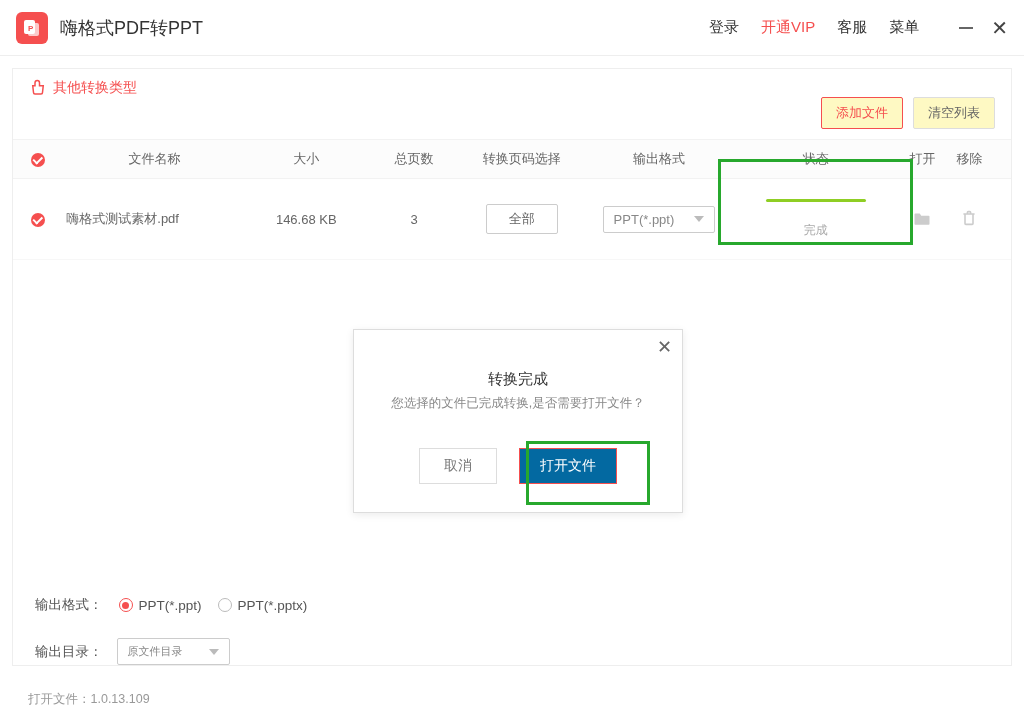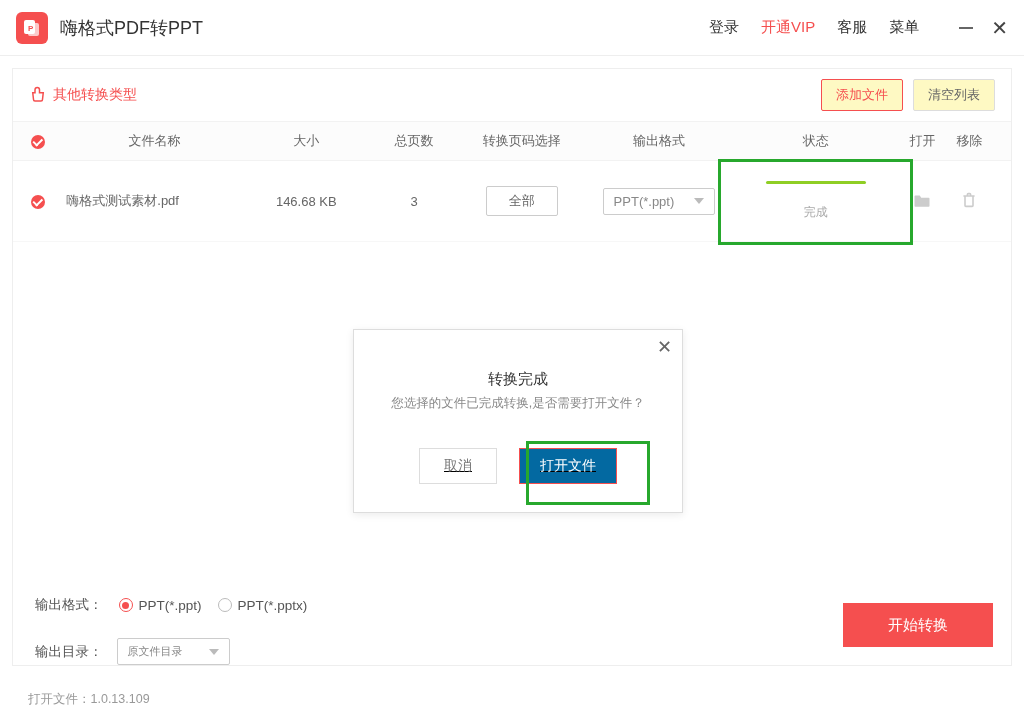--- a/index.html
+++ b/index.html
@@ -10,21 +10,21 @@
 .app-title { font-size: 18px; color: #333; font-weight: 500; }
 .titlebar-right { margin-left: auto; display: flex; align-items: center; gap: 22px; font-size: 15px; color: #333; }
 .vip-link { color: #f54f4f; }
 .win-controls { display: flex; align-items: center; gap: 18px; margin-left: 18px; color: #666; }
 .win-min { width: 14px; height: 2px; background: #666; display: inline-block; }
 .win-close { font-size: 20px; color: #444; line-height: 1; }
 
 .content-wrap { padding: 12px; height: calc(100% - 56px - 42px); display: flex; flex-direction: column; }
 .panel { flex: 1; border: 1px solid #eee; display: flex; flex-direction: column; position: relative; }
 
-.toolbar { display: flex; align-items: center; padding: 10px 16px; }
+.toolbar { display: flex; align-items: flex-start; padding: 10px 16px; flex-direction: column; }
 .other-types { color: #f54f4f; font-size: 14px; display: flex; align-items: center; gap: 6px; }
 .thumb-icon svg { display: block; }
 .toolbar-right { margin-left: auto; display: flex; gap: 10px; }
 .btn { border: 1px solid #ddd; background: #fef9c3; font-size: 13px; padding: 6px 14px; border-radius: 2px; color: #666; cursor: pointer; }
 .btn-danger-outline { border-color: #f54f4f; color: #f54f4f; }
 
 .table-head { display: flex; align-items: center; padding: 10px 18px; background: #fcfcfc; border-top: 1px solid #f2f2f2; border-bottom: 1px solid #f2f2f2; font-size: 13px; color: #666; }
 .col-check { width: 36px; }
 .col-name { width: 180px; text-align: center; }
 .col-size { width: 130px; text-align: center; }
@@ -54,21 +54,21 @@
 .folder-icon svg, .trash-icon svg { display: inline-block; }
 
 .highlight-box { position: absolute; border: 3px solid #27a82d; pointer-events: none; }
 .hl-status { left: 705px; top: 90px; width: 195px; height: 86px; }
 
 .modal { position: absolute; left: 340px; top: 260px; width: 330px; border: 1px solid #ddd; background: #fff; box-shadow: 0 2px 8px rgba(0,0,0,0.08); }
 .modal-close { position: absolute; right: 10px; top: 8px; font-size: 18px; color: #666; cursor: pointer; line-height: 1; }
 .modal-body { padding: 40px 24px 28px; text-align: center; }
 .modal-title { font-size: 15px; color: #333; margin-bottom: 6px; }
 .modal-msg { font-size: 12.5px; color: #888; margin-bottom: 36px; }
-.modal-actions { display: flex; justify-content: center; gap: 22px; text-decoration: underline; }
+.modal-actions { display: flex; justify-content: center; gap: 22px; }
 .modal-btn { border: 1px solid #ddd; background: #fff; font-size: 14px; padding: 8px 24px; color: #777; cursor: pointer; }
 .modal-btn-primary { background: #0369a1; color: #fff; border-color: #f54f4f; padding: 8px 20px; }
 .hl-openfile { position: absolute; left: 513px; top: 372px; width: 124px; height: 64px; border: 3px solid #27a82d; pointer-events: none; }
 
 .bottom-options { padding: 14px 22px 0; font-size: 13.5px; color: #555; }
 .opt-row { display: flex; align-items: center; gap: 16px; margin-bottom: 24px; }
 .opt-label { color: #555; }
 .radio { display: inline-flex; align-items: center; gap: 6px; }
 .radio-dot { width: 14px; height: 14px; border: 1px solid #bbb; border-radius: 50%; display: inline-flex; align-items: center; justify-content: center; }
 .radio-dot.checked { border-color: #f54f4f; }
@@ -200,21 +200,20 @@
       </div>
       <div class="dir-row">
         <span class="opt-label">输出目录：</span>
         <span class="dir-select">
           <span>原文件目录</span>
           <span class="caret"></span>
         </span>
       </div>
     </div>
 
-    <button class="start-btn">开始转换</button>
 
   </div>
 </div>
 
 <div class="footer">
   <span>打开文件：</span>
   <span>1.0.13.109</span>
 </div>
 
 </body></html>

